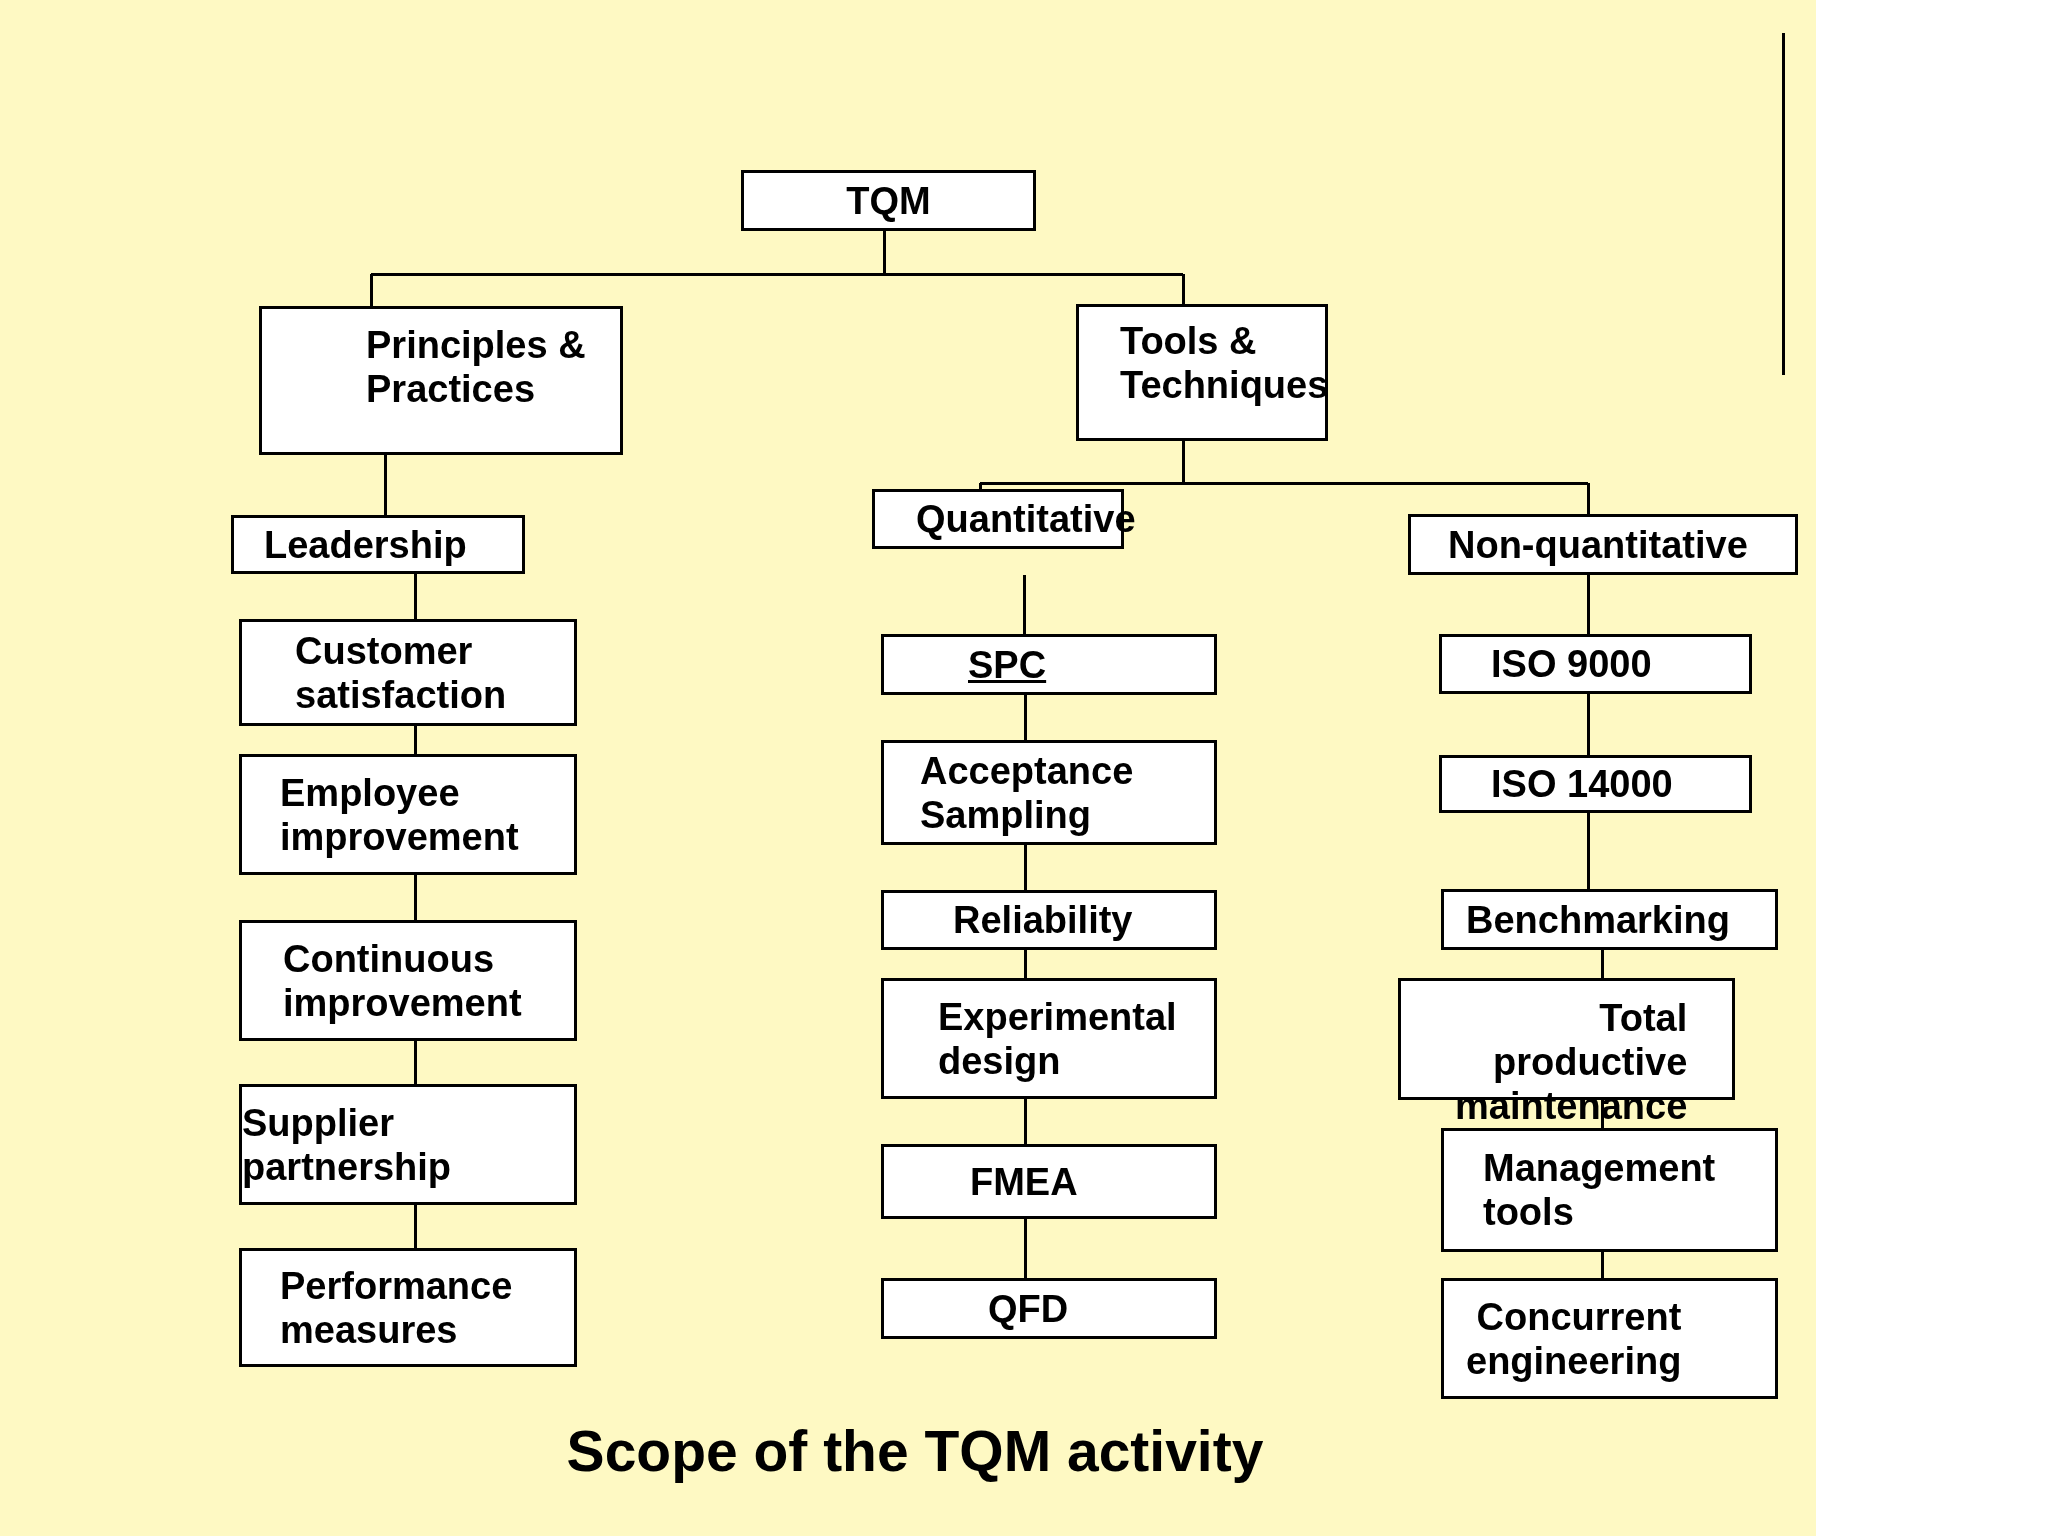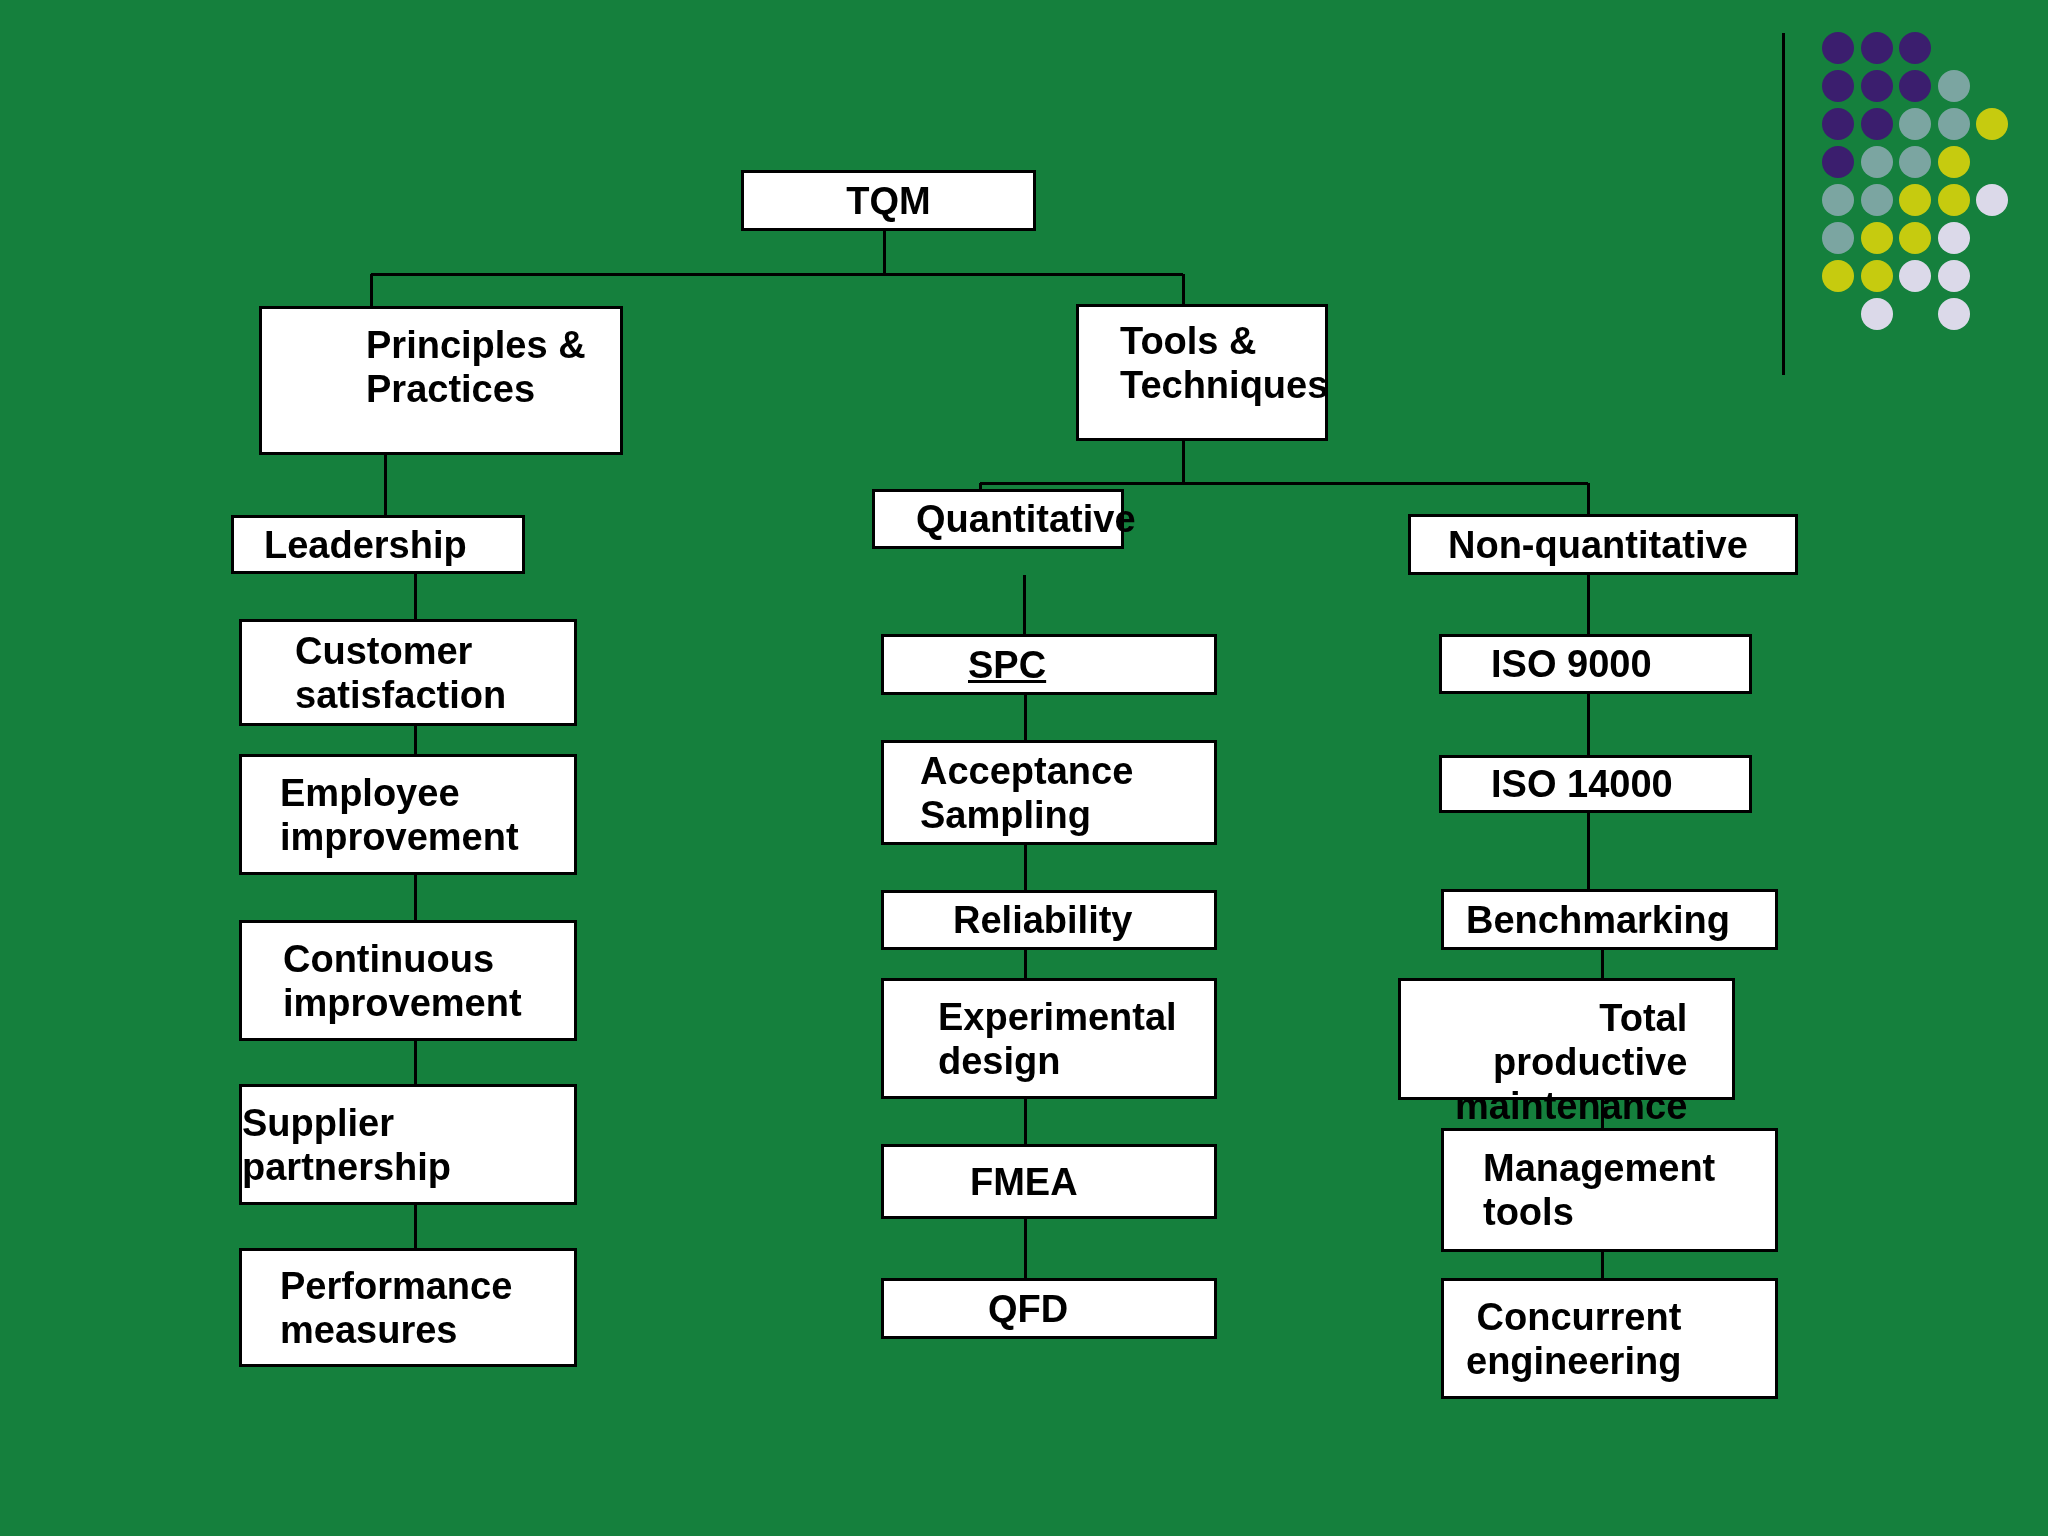--- a/index.html
+++ b/index.html
@@ -1,19 +1,19 @@
 <!DOCTYPE html>
 <html><head>
 <meta charset="utf-8">
 <style>
   html,body{margin:0;padding:0;background:#ffffff;}
   .stage{
     position:relative;
-    width:2048px;height:1536px;
-    background:#15803d;
+    width:1816px;height:1536px;
+    background:#fef9c3;
     font-family:"Liberation Sans","DejaVu Sans",sans-serif;
     overflow:hidden;
   }
   svg.connector-layer{
     position:absolute;left:0;top:0;width:2048px;height:1536px;
   }
   .node{
     position:absolute;
     box-sizing:border-box;
     border:3px solid #000000;
@@ -192,13 +192,14 @@
       <div class="deco-dot" style="left: 1860.5px; top: 222px; width: 32px; height: 32px; background: rgb(198, 203, 15);"></div>
       <div class="deco-dot" style="left: 1899px; top: 222px; width: 32px; height: 32px; background: rgb(198, 203, 15);"></div>
       <div class="deco-dot" style="left: 1937.5px; top: 222px; width: 32px; height: 32px; background: rgb(219, 217, 233);"></div>
       <div class="deco-dot" style="left: 1822px; top: 260px; width: 32px; height: 32px; background: rgb(198, 203, 15);"></div>
       <div class="deco-dot" style="left: 1860.5px; top: 260px; width: 32px; height: 32px; background: rgb(198, 203, 15);"></div>
       <div class="deco-dot" style="left: 1899px; top: 260px; width: 32px; height: 32px; background: rgb(219, 217, 233);"></div>
       <div class="deco-dot" style="left: 1937.5px; top: 260px; width: 32px; height: 32px; background: rgb(219, 217, 233);"></div>
       <div class="deco-dot" style="left: 1860.5px; top: 298px; width: 32px; height: 32px; background: rgb(219, 217, 233);"></div>
       <div class="deco-dot" style="left: 1937.5px; top: 298px; width: 32px; height: 32px; background: rgb(219, 217, 233);"></div>
     </div>
+  <div class="slide-title">Scope of the TQM activity</div>
 </div>
 
 </body></html>

